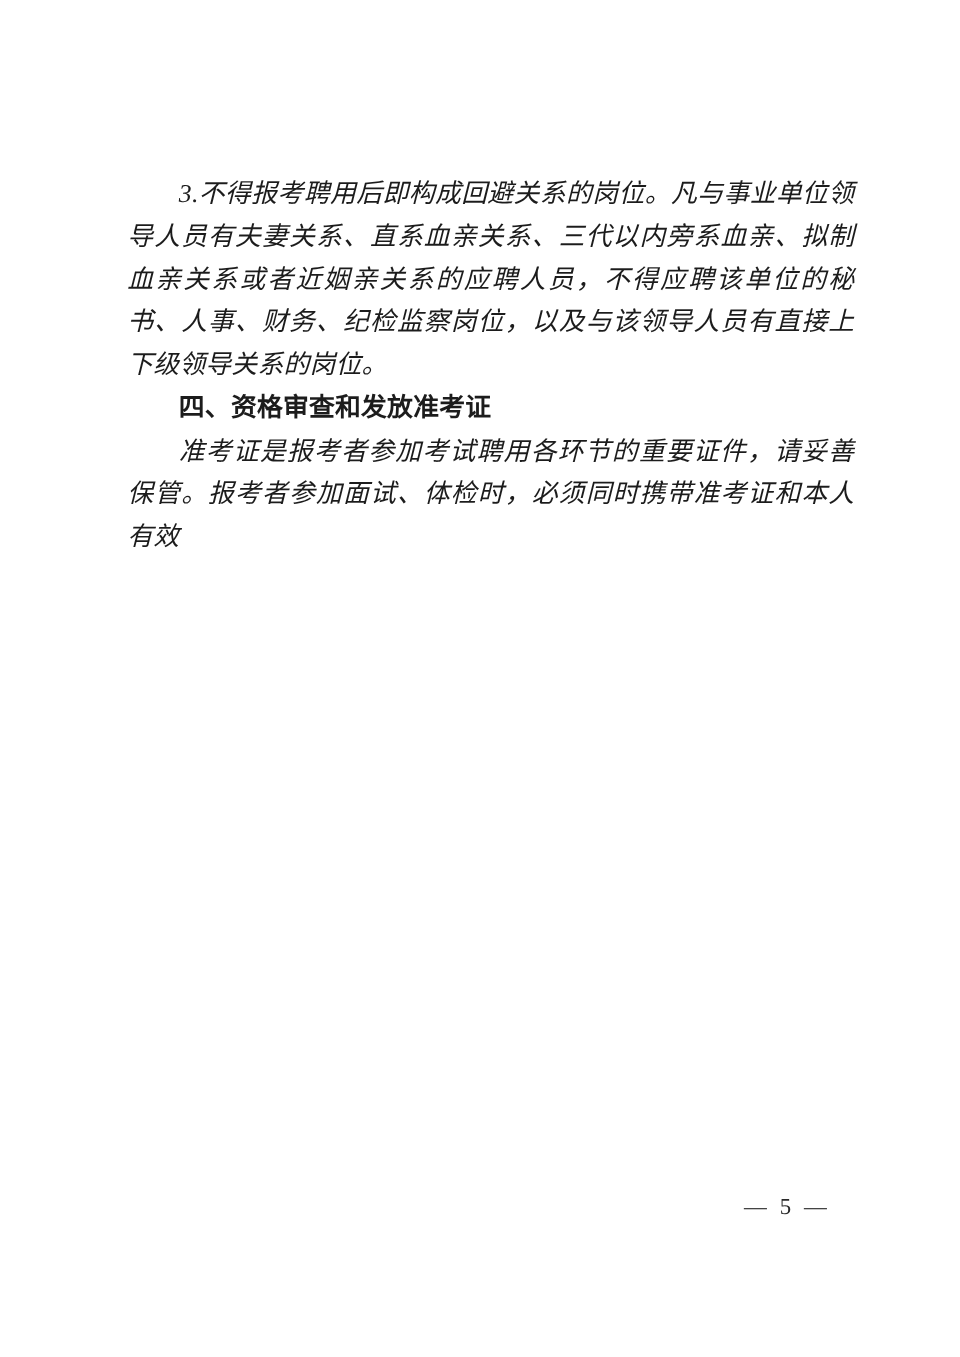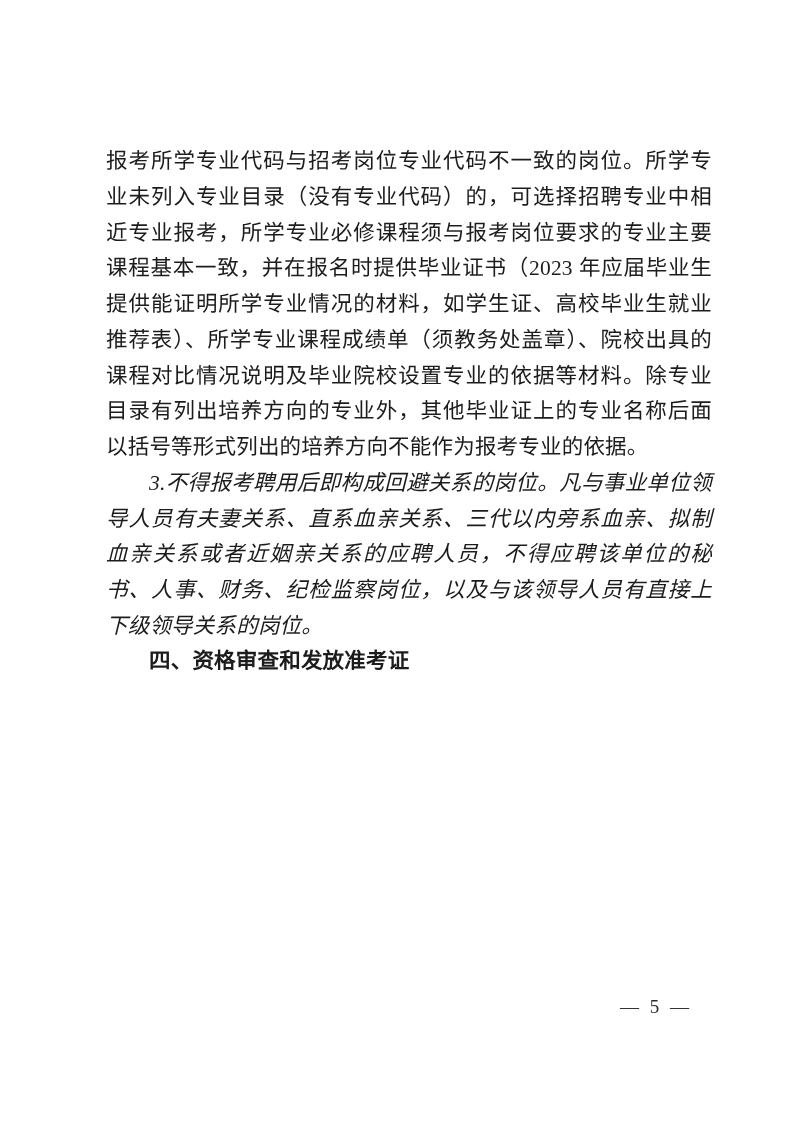--- a/index.html
+++ b/index.html
@@ -34,39 +34,39 @@
   }
   .indent {
     text-indent: 2em;
     font-style: italic;
   }
   .section-heading {
     margin: 0;
     padding: 0;
     text-indent: 2em;
     font-weight: bold;
-    font-family: Liberation Mono, monospace;
+    font-family: Liberation Serif, serif;
     font-size: 21.5px;
     line-height: 35.75px;
     text-align: left;
   }
   .page-number {
     position: absolute;
     top: 995px;
     right: 108px;
     font-size: 19px;
     line-height: 24px;
     letter-spacing: 3px;
     color: #2a2a2a;
     white-space: nowrap;
   }
 </style>
 </head>
 <body>
 
 <div class="page">
   <div class="content">
-    <p>报考所学专业代码与招考岗位专业代码不一致的岗位。所学专业未列入专业目录（没有专业代码）的，可选择招聘专业中相近专业报考，所学专业必修课程须与报考岗位要求的专业主要课程基本一致，并在报名时提供毕业证书（2023 年应届毕业生提供能证明所学专业情况的材料，如学生证、高校毕业生就业推荐表）、所学专业课程成绩单（须教务处盖章）、院校出具的课程对比情况说明及毕业院校设置专业的依据等材料。除专业目录有列出培养方向的专业外，其他毕业证上的专业名称后面以括号等形式列出的培养方向不能作为报考专业的依据。</p>
     <p class="indent">3.不得报考聘用后即构成回避关系的岗位。凡与事业单位领导人员有夫妻关系、直系血亲关系、三代以内旁系血亲、拟制血亲关系或者近姻亲关系的应聘人员，不得应聘该单位的秘书、人事、财务、纪检监察岗位，以及与该领导人员有直接上下级领导关系的岗位。</p>
     <h2 class="section-heading">四、资格审查和发放准考证</h2>
+    <p class="indent">准考证是报考者参加考试聘用各环节的重要证件，请妥善保管。报考者参加面试、体检时，必须同时携带准考证和本人有效</p>
   </div>
   <div class="page-number">— 5 —</div>
 </div>
 
 </body></html>

